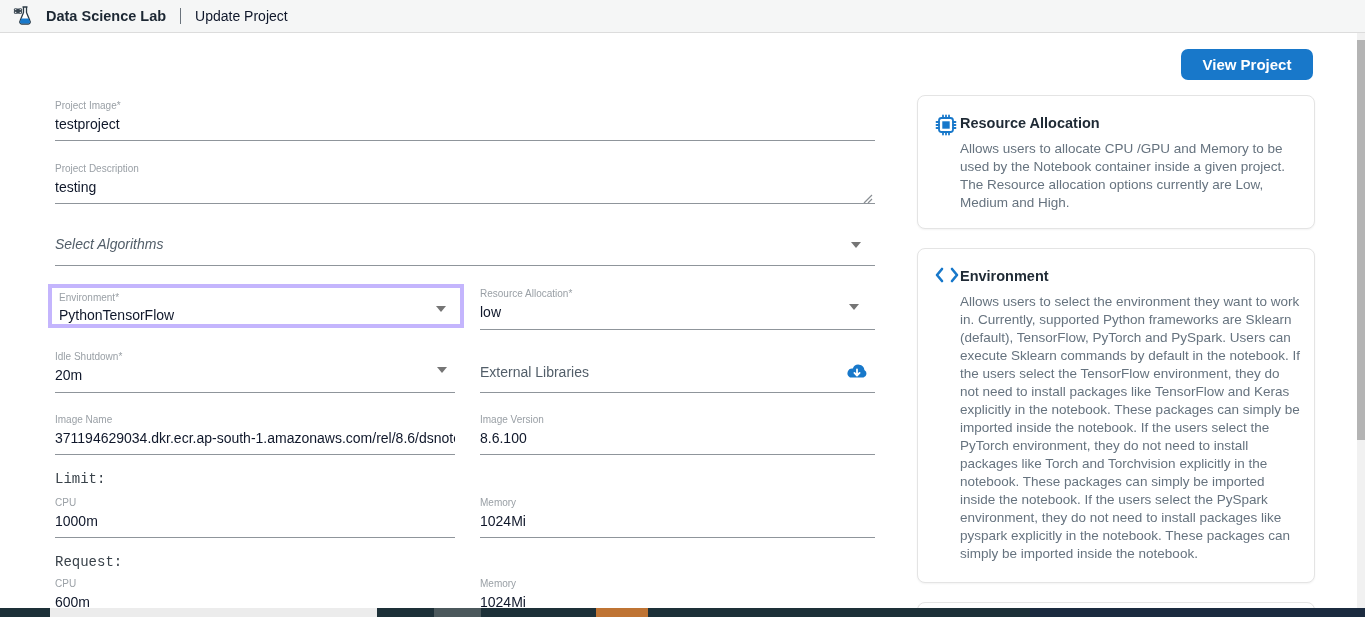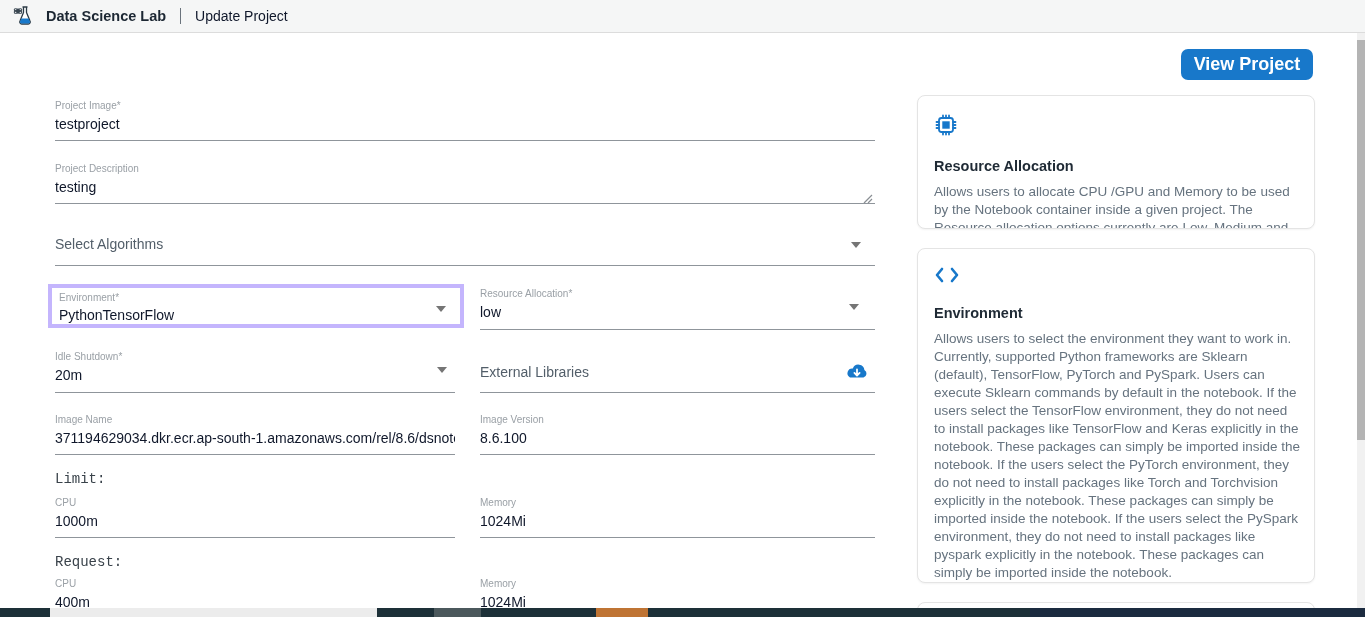--- a/index.html
+++ b/index.html
@@ -9,46 +9,46 @@
   
   .app-header { position:absolute; top:0; left:0; right:0; height:33px; background:#f5f6f6;
     border-bottom:1px solid #dcdcdc; display:flex; align-items:center; padding-left:12px; gap:10px; z-index:5; }
   .logo { width:24px; height:24px; display:flex; align-items:center; justify-content:center; }
   .app-title { font-weight:bold; font-size:14.5px; color:#1c2733; }
   .header-divider { width:1px; height:16px; background:#6a737c; margin:0 4px; }
   .page-title { font-size:14px; color:#0f172a; }
 
   
   .btn-primary { position:absolute; left:1181px; top:49px; width:132px; height:31px; background:#1878ca;
-    border:none; border-radius:7px; color:#fff; font-weight:bold; font-size:18px; font-family:inherit;
+    border:none; border-radius:7px; color:#fff; font-weight:bold; font-size:15px; font-family:inherit;
     display:flex; align-items:center; justify-content:center; cursor:pointer; }
 
   
   .field { position:absolute; border-bottom:1px solid #8f959b; padding-bottom:0; overflow:visible; }
   .f-label { font-size:10px; color:#9aa0a6; margin-bottom:5px; white-space:nowrap; }
   .f-value { font-size:14px; color:#0f172a; white-space:nowrap; overflow:hidden; }
-  .placeholder-text { font-size:14px; color:#525e69; }
+  .placeholder-text { font-size:14px; color:#525e69;font-style:italic; }
   .caret { width:0; height:0; border-left:5px solid transparent; border-right:5px solid transparent;
     border-top:6px solid #757575; position:absolute; }
   .heading { position:absolute; font-size:14px; color:#39424a;font-family:Liberation Mono, monospace; }
 
   
   .env-box { position:absolute; left:48px; top:284px; width:416px; height:44px; border:4px solid #c4b5fd;
     background:#fff; padding:4px 0 0 7px; }
 
   .ext-input { border:none; outline:none; background:transparent; font-family:inherit; font-size:14px;
     color:#3e4850; width:330px; padding:0; }
   .ext-input::placeholder { color:#525e69; opacity:1; }
 
   .resize-grip { position:absolute; right:2px; bottom:3px; width:10px; height:10px; }
 
   
   .card { position:absolute; left:917px; width:398px; background:#fff; border:1px solid #e4e4e4;
     border-radius:8px; box-shadow:0 1px 2px rgba(0,0,0,.05); display:flex; padding:16px 14px 14px 16px;
-    gap:14px; overflow:hidden;flex-direction:column; }
+    overflow:hidden; }
   .card-icon { width:26px; flex:none; padding-top:1px; }
   .card-title { font-size:14.5px; font-weight:bold; color:#1f2a35; margin-bottom:9px; padding-top:3px; }
   .card-desc { font-size:13.5px; color:#66737f; line-height:18px; }
 
   
   .v-scroll-track { position:absolute; right:0; top:33px; bottom:0; width:8px; background:#f1f1f1; z-index:6; }
   .v-scroll-thumb { position:absolute; right:0; top:40px; width:8px; height:400px; background:#b4b4b4; z-index:7; }
   .bottom-strip { position:absolute; left:0; bottom:0; width:1365px; height:9px; background:#1d3038; z-index:10; }
   .strip-seg { position:absolute; top:0; height:9px; }
 </style>
@@ -143,21 +143,21 @@
 
   <div class="field" style="left:480px; top:497px; width:395px; height:41px;">
     <div class="f-label">Memory</div>
     <div class="f-value">1024Mi</div>
   </div>
 
   <div class="heading" style="left:55px; top:554px;">Request:</div>
 
   <div class="field" style="left:55px; top:578px; width:400px; height:41px; border-bottom:none;">
     <div class="f-label">CPU</div>
-    <div class="f-value">400m</div>
+    <div class="f-value">600m</div>
   </div>
 
   <div class="field" style="left:480px; top:578px; width:395px; height:41px; border-bottom:none;">
     <div class="f-label">Memory</div>
     <div class="f-value">1024Mi</div>
   </div>
 
   <div class="card" style="top:95px; height:134px;">
     <div class="card-icon">
       <svg width="24" height="24" viewBox="0 0 24 24">

